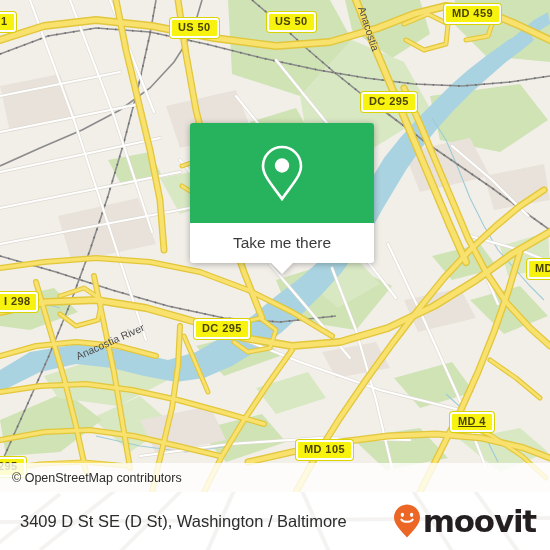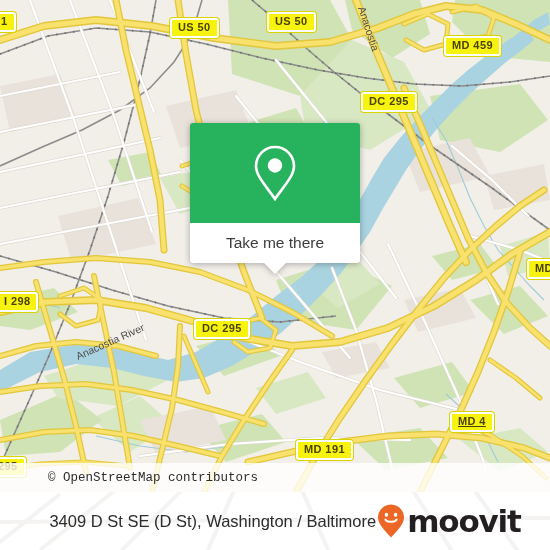--- a/index.html
+++ b/index.html
@@ -52,30 +52,29 @@
     height: 29px;
     background: rgba(255,255,255,0.80);
     z-index: 40;
     display: flex;
     align-items: center;
   }
   #attribution span {
     font-size: 12.5px;
     color: #2b2b2b;
     padding-left: 12px;
-    font-family: Liberation Mono, monospace;
-    margin-left: 36px;
+    font-family: Liberation Sans, sans-serif;
   }
 
   
   #popup {
     position: absolute;
     left: 190px;
     top: 123px;
-    width: 170px;
+    width: 184px;
     z-index: 50;
     filter: drop-shadow(0 1px 3px rgba(0,0,0,0.30));
   }
   #popup-head {
     background: #27b25e;
     height: 100px;
     border-radius: 3px 3px 0 0;
     display: flex;
     align-items: center;
     justify-content: center;
@@ -107,21 +106,21 @@
 
   
   #footer {
     position: absolute;
     left: 0; top: 492px;
     width: 550px; height: 58px;
     background: #ffffff;
     z-index: 60;
     display: flex;
     align-items: center;
-    justify-content: center;
+    justify-content: space-between;
     overflow: hidden;
   }
   #footer-ghost {
     position: absolute;
     left: 0; top: 0; width: 550px; height: 58px;
     opacity: 0.55;
     pointer-events: none;
   }
   #footer-title {
     position: relative;
@@ -130,20 +129,21 @@
     font-size: 16.5px;
     color: #2c2c2c;
     font-family: "Liberation Sans", sans-serif;
     white-space: nowrap;
   }
   #brand {
     position: relative;
     z-index: 2;
     display: flex;
     align-items: center;
+    padding-right: 14px;
   }
   #brand-word {
     font-family: "DejaVu Sans", sans-serif;
     font-size: 31px;
     font-weight: bold;
     color: #231f20;
     letter-spacing: -1.2px;
     line-height: 31px;
     margin-left: 1px;
   }
@@ -337,27 +337,27 @@
         <path class="rd" stroke-width="2.8" d="M184 336 L196 364 L208 392"></path>
       </g>
 
       <text class="plabel" x="78" y="360" transform="rotate(-24 78 360)">Anacostia River</text>
       <text class="plabel" x="358" y="8" transform="rotate(72 358 8)">Anacostia</text>
     </svg>
 
     <div class="shield" style="left:-7px; top:12px;"><span>1</span></div>
     <div class="shield" style="left:170px; top:18px;"><span>US 50</span></div>
     <div class="shield" style="left:267px; top:12px;"><span>US 50</span></div>
-    <div class="shield" style="left:444px; top:36px;"><span>MD 459</span></div>
+    <div class="shield" style="left:444px; top:4px;"><span>MD 459</span></div>
     <div class="shield" style="left:361px; top:92px;"><span>DC 295</span></div>
     <div class="shield" style="left:527px; top:259px;"><span>MD</span></div>
     <div class="shield" style="left:-4px; top:292px;"><span>I 298</span></div>
     <div class="shield" style="left:194px; top:319px;"><span>DC 295</span></div>
     <div class="shield" style="left:450px; top:412px;text-decoration:underline;"><span>MD 4</span></div>
-    <div class="shield" style="left:296px; top:440px;"><span>MD 191</span></div>
+    <div class="shield" style="left:296px; top:440px;"><span>MD 105</span></div>
     <div class="shield" style="left:-10px; top:457px;"><span>295</span></div>
 
     <div id="attribution">
       <span>© OpenStreetMap contributors</span>
     </div>
 
     <div id="popup">
       <div id="popup-head">
         <svg width="46" height="58" viewBox="0 0 46 58">
           <path d="M23 3 C12.5 3 4 11.5 4 22 C4 32 14 42 23 55 C32 42 42 32 42 22 C42 11.5 33.5 3 23 3 Z" fill="none" stroke="#ffffff" stroke-width="2.6"></path>

